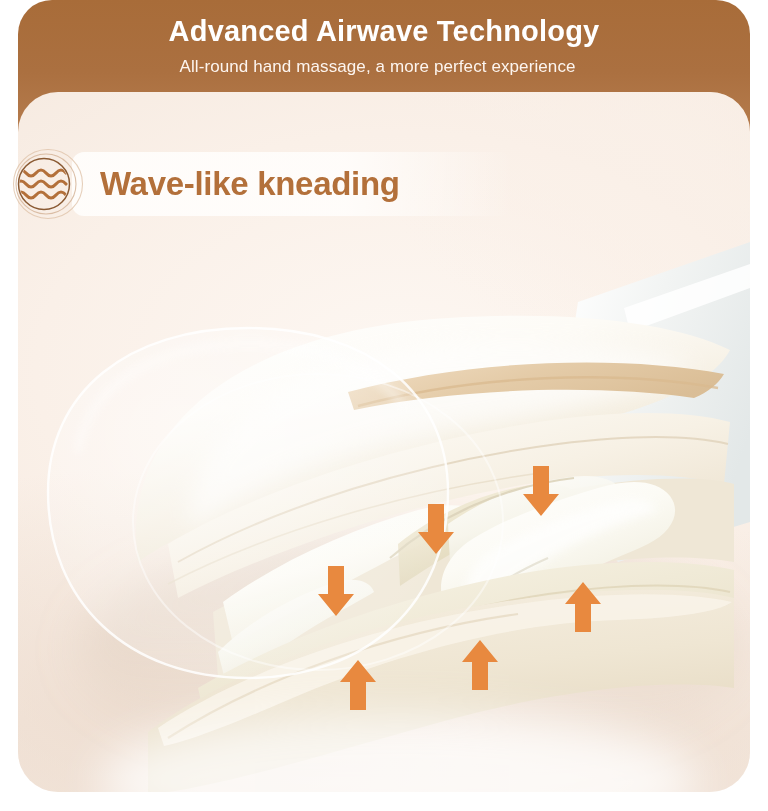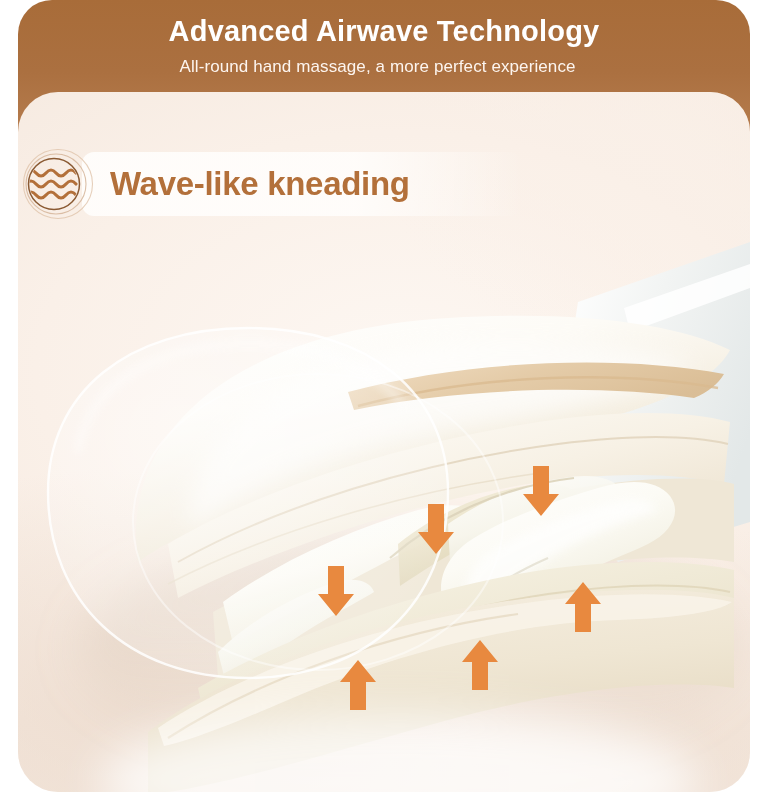--- a/index.html
+++ b/index.html
@@ -43,21 +43,21 @@
     position:absolute;inset:0;
     background:
       radial-gradient(80% 55% at 12% 88%, rgba(233,214,199,.55) 0%, rgba(233,214,199,0) 62%),
       radial-gradient(70% 50% at 92% 92%, rgba(236,219,205,.5) 0%, rgba(236,219,205,0) 60%),
       radial-gradient(60% 45% at 88% 8%, rgba(250,240,232,.8) 0%, rgba(250,240,232,0) 65%);
     pointer-events:none;
   }
 
   
   .badge{
-    position:absolute;left:22px;top:148px;
+    position:absolute;left:12px;top:148px;
     display:flex;align-items:center;height:72px;text-align:center;
   }
   .badge-pill{
     position:absolute;left:60px;top:4px;
     width:440px;height:64px;border-radius:12px;
     background:linear-gradient(90deg,rgba(255,253,251,.96) 0%,rgba(255,253,251,.92) 62%,rgba(255,253,251,0) 100%);
   }
   .badge-icon{
     position:relative;z-index:2;
     width:72px;height:72px;flex:0 0 72px;

